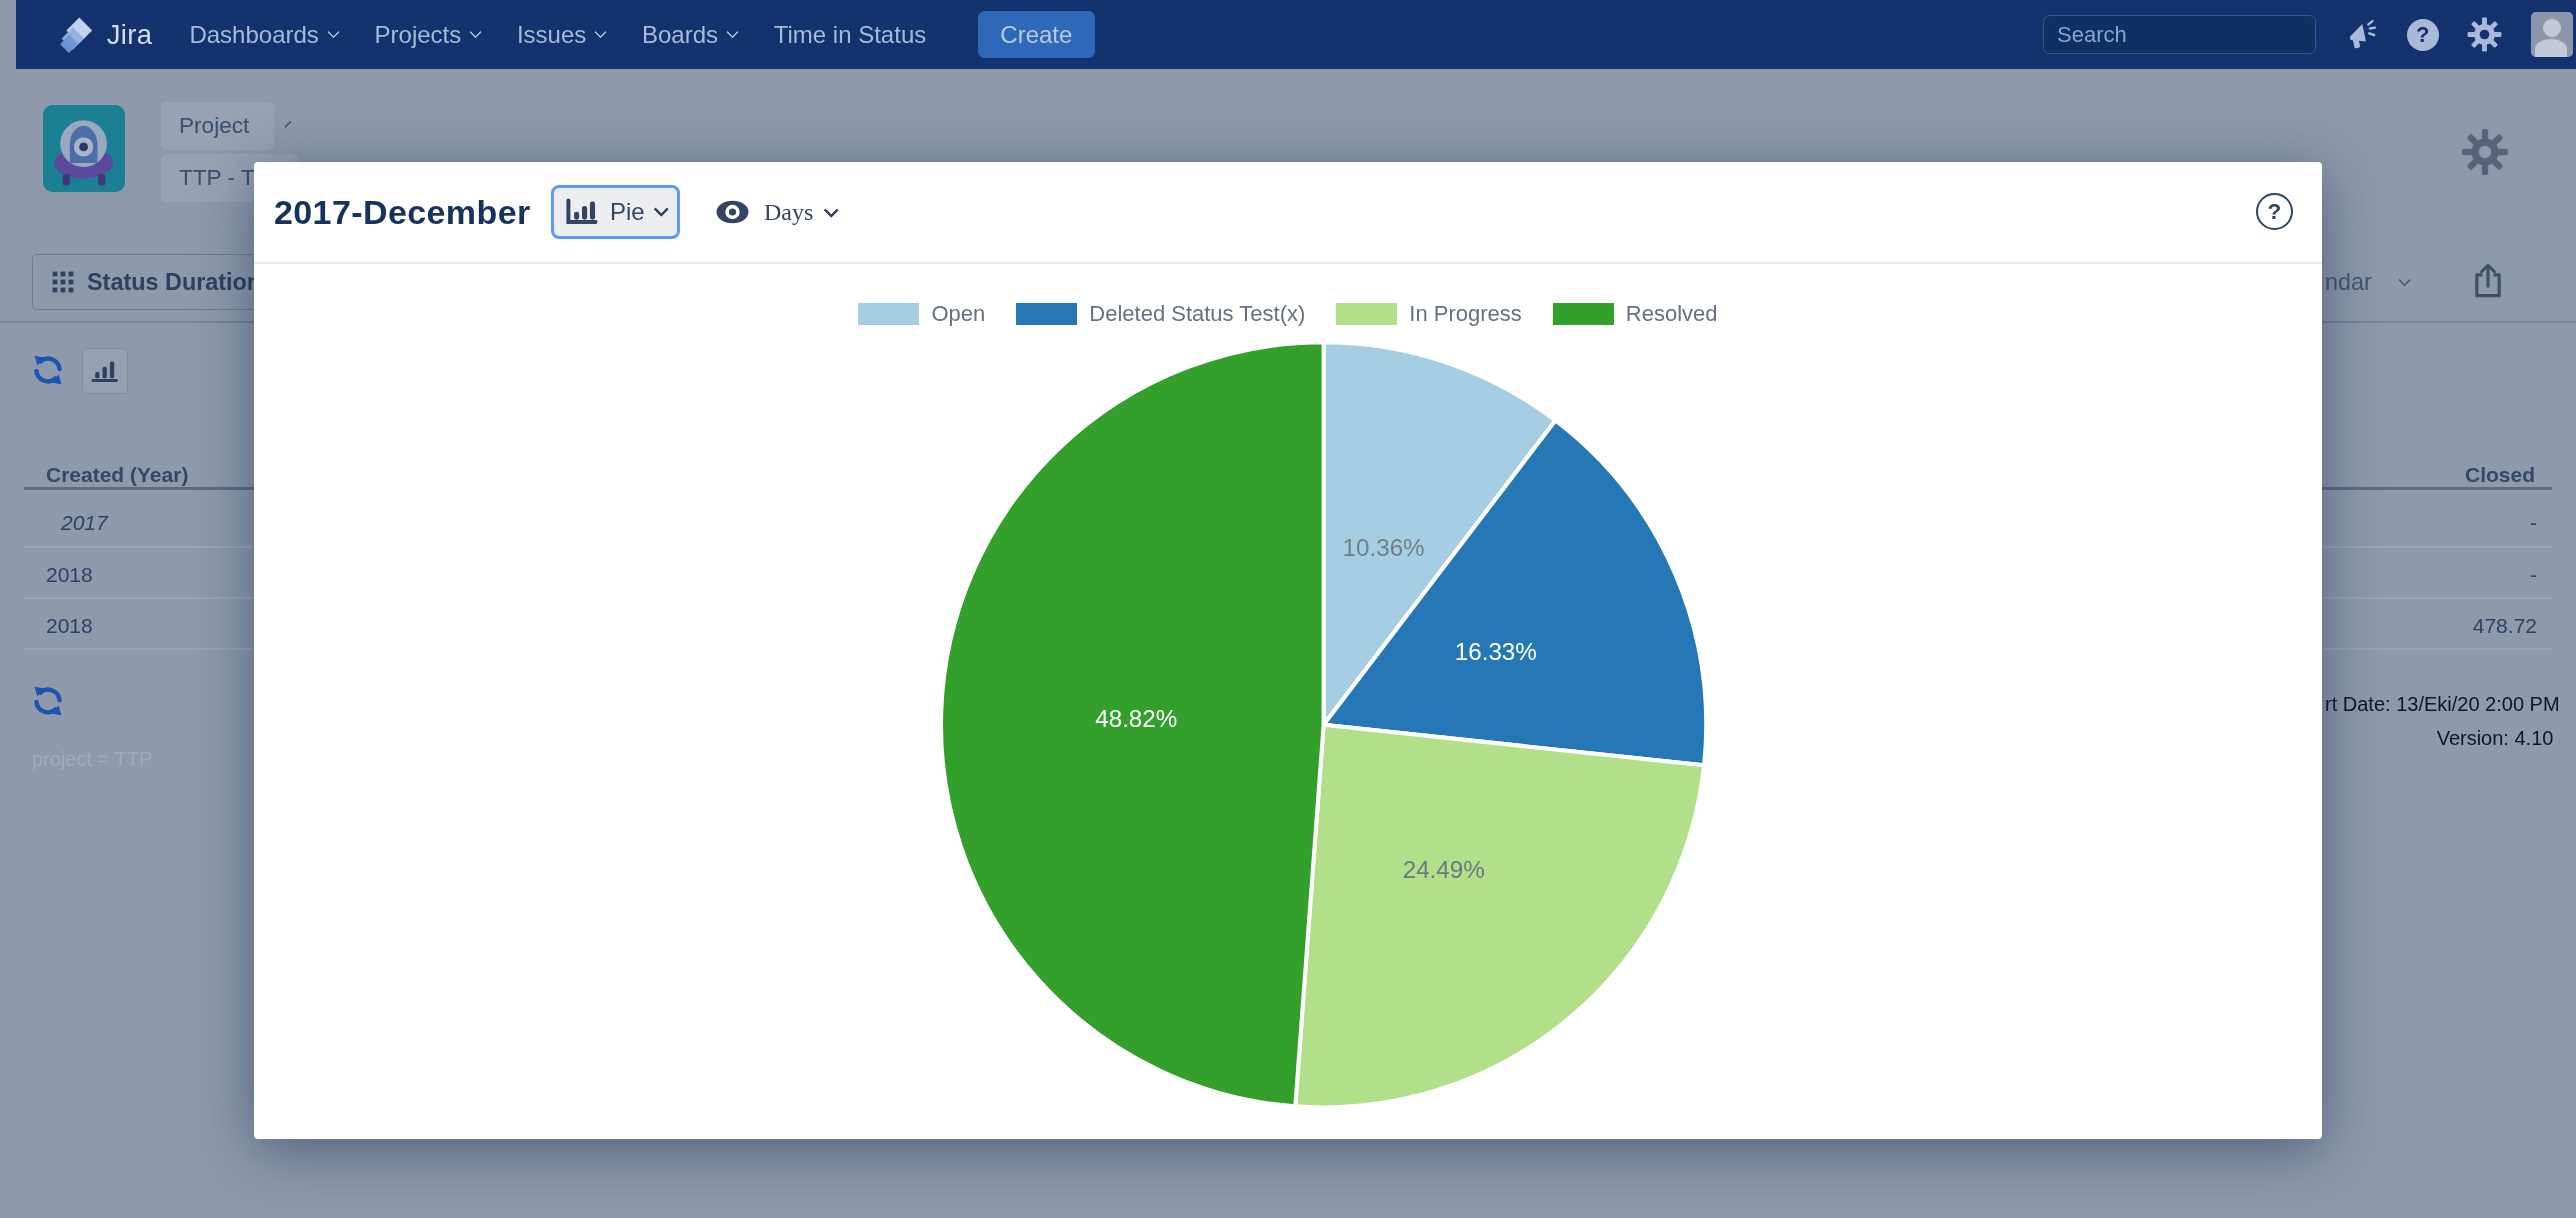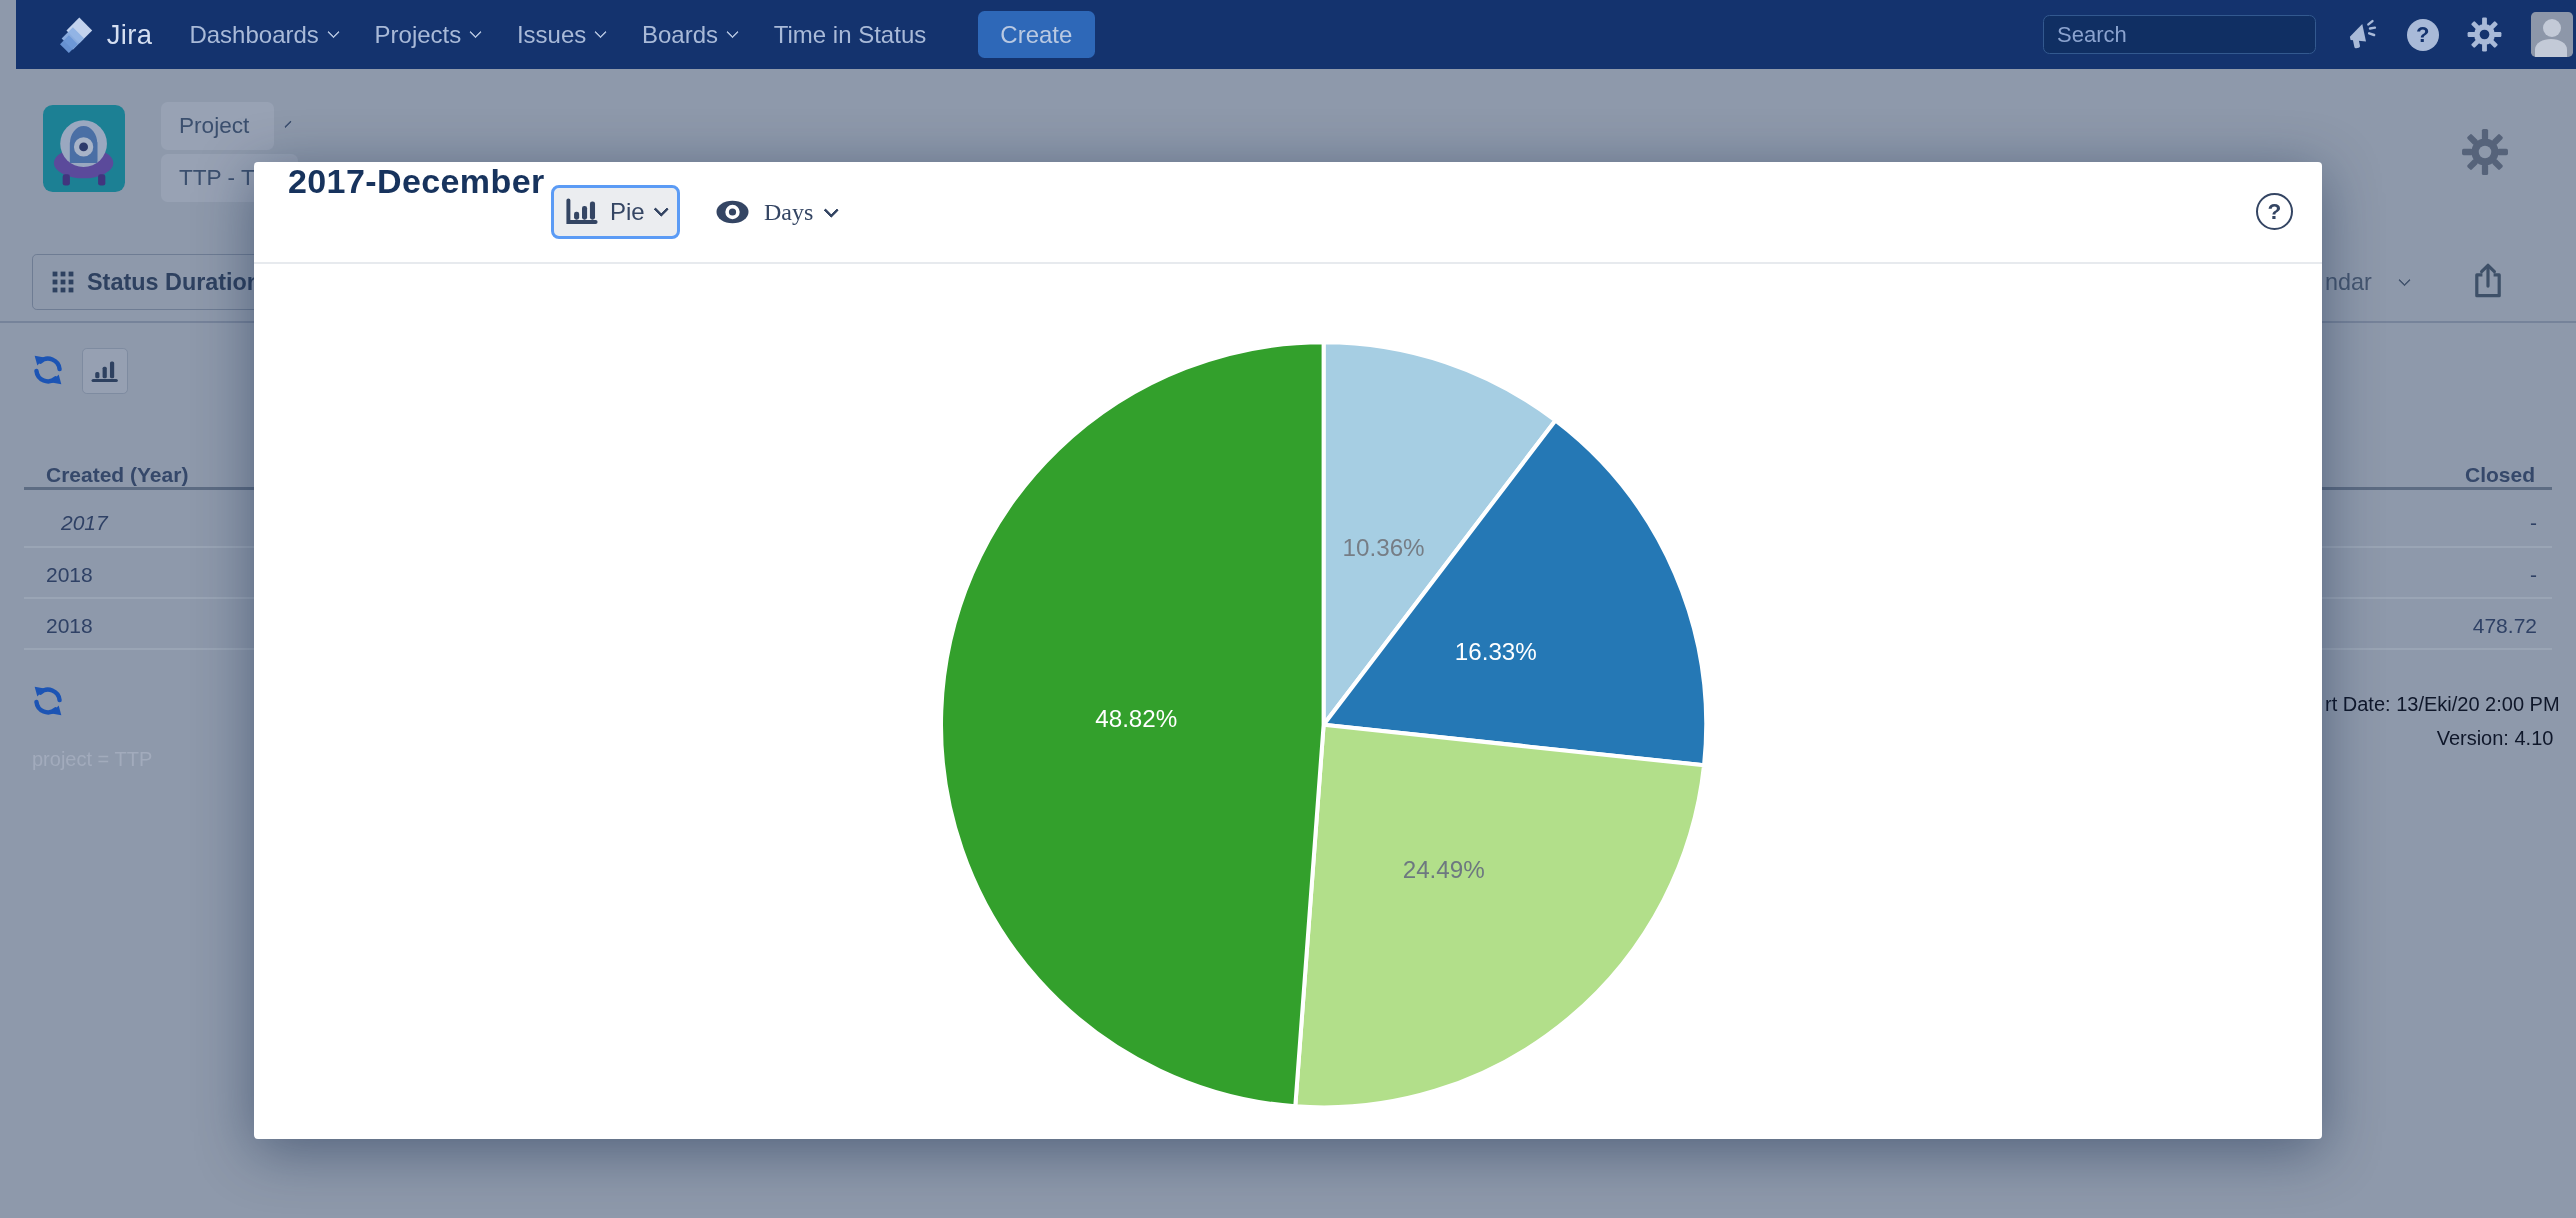--- a/index.html
+++ b/index.html
@@ -39,21 +39,21 @@
   .thick-rule { left:24px; top:487px; width:2528px; height:3.2px; background:#5d6c83; }
   .thin-rule { left:24px; width:2528px; height:1.6px; background:#9aa5b5; }
   .muted { color:#0f172a; font-size:20px; }
   .jql { color:#a2abbc; font-size:20px; }
   .cal-part { left:2325px; top:269px; display:flex; align-items:center; gap:28px; color:#45566f; font-size:23.4px; }
   .export-ic { left:2472px; top:262px; color:#3e5068; }
   .gear-bg { left:2461px; top:128px; color:#56637a; }
 
   
   .modal { left:254px; top:162px; width:2068px; height:977px; background:#ffffff; border-radius:4px; box-shadow:0 11.3px 57px rgba(9,30,66,.45); }
-  .modal-header { position:absolute; left:0; top:0; width:100%; height:101px; display:flex; align-items:flex-start; padding-left:34px; }
+  .modal-header { position:absolute; left:0; top:0; width:100%; height:101px; display:flex; align-items:center; padding-left:20px; }
   .modal-title { font-size:34px; font-weight:600; color:#17335d; letter-spacing:0.4px; }
   .pie-btn { position:absolute; left:297px; top:22.6px; width:129px; height:54px; background:#ebedf0; border:3.2px solid #5b9bf5; border-radius:8px; display:flex; align-items:center; justify-content:center; gap:11.3px; color:#344563; font-size:24px; cursor:pointer; }
   .days-dd { position:absolute; left:460px; top:30px; height:40px; display:flex; align-items:center; gap:13px; color:#344563; font-size:24px; cursor:pointer;font-family:Liberation Serif, serif; }
   .modal-help { position:absolute; right:29px; top:31px; width:37px; height:37px; border:2.4px solid #344563; border-radius:50%; color:#344563; font-size:22.6px; font-weight:bold; display:flex; align-items:center; justify-content:center; cursor:pointer; }
   .modal-divider { position:absolute; left:0; top:100px; width:100%; height:1.6px; background:#e7eaee; }
   .legend { position:absolute; left:0; top:139px; width:100%; display:flex; justify-content:center; align-items:center; gap:31px; }
   .legend-item { display:flex; align-items:center; gap:12px; cursor:pointer; }
   .legend-swatch { width:61px; height:22px; }
   .legend-label { color:#67717e; font-size:22px; }
   .chart-area { position:absolute; left:0; top:101px; width:1712px; height:876px;margin-left:34px; }
@@ -276,20 +276,38 @@
     <span>Days</span>
     <span class="chev" style="border-width:3.2px; width:10.5px; height:10.5px;"></span>
   </div>
 
   <div class="modal-help">
     <span>?</span>
   </div>
 
   <div class="modal-divider"></div>
 
+  <div class="legend">
+    <div class="legend-item">
+      <span class="legend-swatch" style="background: rgb(166, 206, 227);"></span>
+      <span class="legend-label">Open</span>
+    </div>
+    <div class="legend-item">
+      <span class="legend-swatch" style="background: rgb(37, 120, 181);"></span>
+      <span class="legend-label">Deleted Status Test(x)</span>
+    </div>
+    <div class="legend-item">
+      <span class="legend-swatch" style="background: rgb(178, 223, 138);"></span>
+      <span class="legend-label">In Progress</span>
+    </div>
+    <div class="legend-item">
+      <span class="legend-swatch" style="background: rgb(51, 160, 44);"></span>
+      <span class="legend-label">Resolved</span>
+    </div>
+  </div>
 
   <div class="chart-area">
     <svg width="2068" height="876" viewBox="0 0 2562 1085">
         <path d="M 1283 572 L 1283.0 98.0 A 474 474 0 0 1 1570.2 194.9 Z" fill="#a6cee3" stroke="#ffffff" stroke-width="5" stroke-linejoin="round"></path>
         <text x="1357.3" y="362.9" text-anchor="middle" fill="#767d85" font-size="30" font-family="Liberation Sans, sans-serif">10.36%</text>
         <path d="M 1283 572 L 1570.2 194.9 A 474 474 0 0 1 1754.3 622.2 Z" fill="#2578b5" stroke="#ffffff" stroke-width="5" stroke-linejoin="round"></path>
         <text x="1496.3" y="491.1" text-anchor="middle" fill="#ffffff" font-size="30" font-family="Liberation Sans, sans-serif">16.33%</text>
         <path d="M 1283 572 L 1754.3 622.2 A 474 474 0 0 1 1247.9 1044.7 Z" fill="#b2df8a" stroke="#ffffff" stroke-width="5" stroke-linejoin="round"></path>
         <text x="1431.8" y="761.4" text-anchor="middle" fill="#6d7880" font-size="30" font-family="Liberation Sans, sans-serif">24.49%</text>
         <path d="M 1283 572 L 1247.9 1044.7 A 474 474 0 0 1 1283.0 98.0 Z" fill="#33a02c" stroke="#ffffff" stroke-width="5" stroke-linejoin="round"></path>

